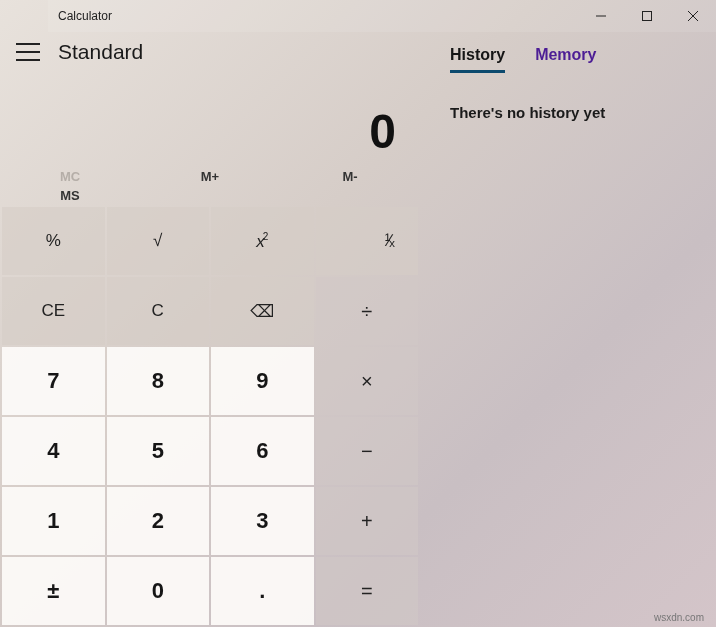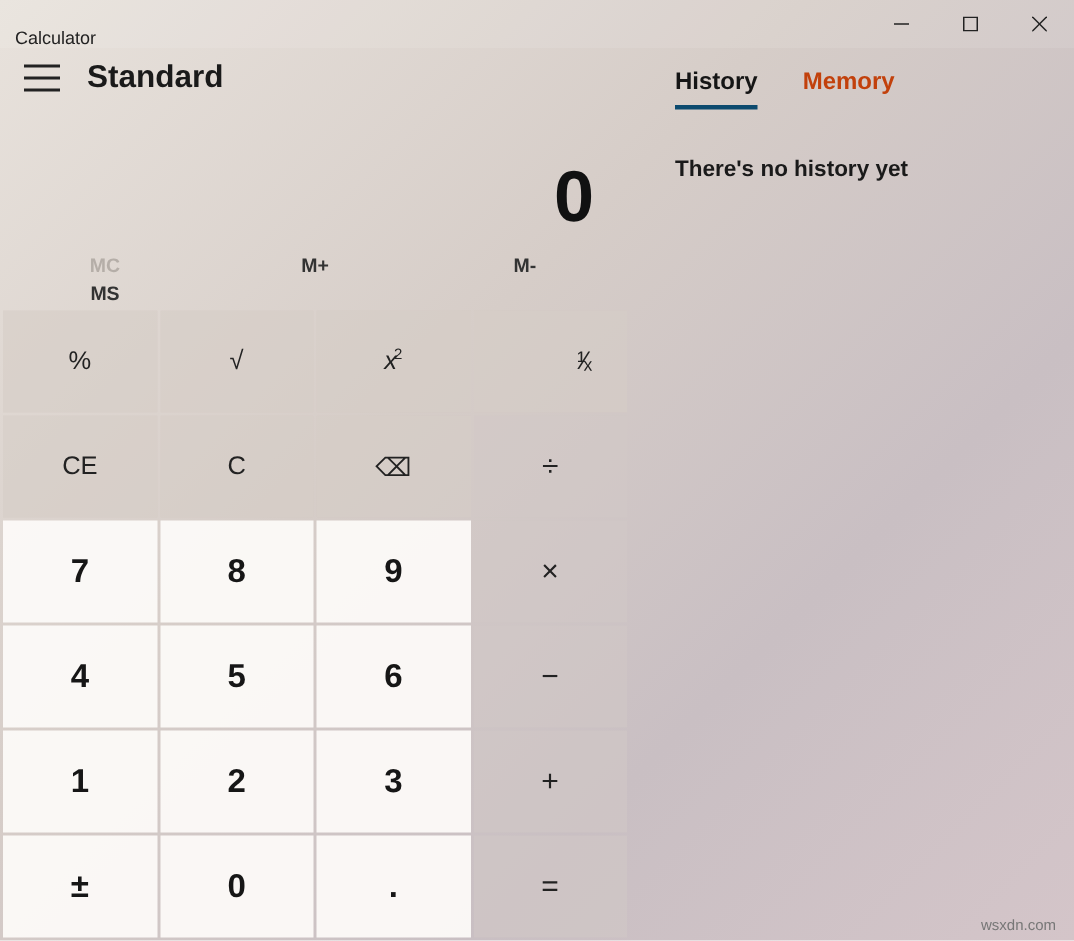--- a/index.html
+++ b/index.html
@@ -1,49 +1,49 @@
 <!DOCTYPE html>
 <html><head>
   <meta charset="utf-8">
   <style>
     * { margin: 0; padding: 0; box-sizing: border-box; font-family: 'Segoe UI', Arial, sans-serif; }
     body { width: 716px; height: 627px; background: linear-gradient(135deg, #e8e2dc 0%, #d6cdc8 40%, #c9bfc3 70%, #d4c5c9 100%); overflow: hidden; }
     
-    .titlebar { height: 32px; display: flex; align-items: flex-end; padding-left: 10px; background: rgba(255,255,255,0.1); }
+    .titlebar { height: 32px; display: flex; align-items: center; padding-left: 10px; background: rgba(255,255,255,0.1); margin-left: 48px; }
     .titlebar-text { font-size: 12px; color: #222; flex: 1; }
     .win-controls { display: flex; }
     .win-btn { width: 46px; height: 32px; display: flex; align-items: center; justify-content: center; cursor: pointer; }
     .win-btn svg { stroke: #222; fill: none; }
     
     .main { display: flex; height: calc(100% - 32px); }
     .calc-panel { width: 420px; display: flex; flex-direction: column; }
     .side-panel { flex: 1; padding: 14px 20px 0 20px; }
     
     .header { display: flex; align-items: center; padding: 8px 16px 12px 16px; gap: 18px; }
     .hamburger { width: 24px; height: 18px; display: flex; flex-direction: column; justify-content: space-between; cursor: pointer; }
     .hamburger span { height: 2px; background: #222; }
-    .mode-title { font-size: 21px; font-weight: 700; color: #1a1a1a; }
+    .mode-title { font-size: 21px; font-weight: 400; color: #1a1a1a; }
     
     .display-area { text-align: right; padding: 28px 24px 8px 16px; }
     .display-value { font-size: 48px; font-weight: 600; color: #111; }
     
     .memory-row { display: grid; grid-template-columns: repeat(3, 1fr); height: 38px; }
     .mem-btn { font-size: 13px; font-weight: 600; color: #333; display: flex; align-items: center; justify-content: center; cursor: pointer; }
     .mem-btn.disabled { color: #b5aea8; cursor: default; }
     
     .keypad { flex: 1; display: grid; grid-template-columns: repeat(4, 1fr); grid-template-rows: repeat(6, 1fr); gap: 2px; padding: 2px; }
     .key { display: flex; align-items: center; justify-content: center; font-size: 18px; cursor: pointer; background: rgba(214,205,198,0.6); color: #222; user-select: none; }
     .key.fn { font-size: 17px; }
     .key.op { background: rgba(210,200,198,0.55); font-size: 20px; }
     .key.num { background: rgba(252,250,248,0.95); font-size: 22px; font-weight: 600; color: #161616; }
     .key .sup { font-size: 10px; vertical-align: super; margin-left: -2px; }
     .key .frac { letter-spacing: -2px; margin-left: 44px; }
     
     .tabs { display: flex; gap: 30px; padding-left: 10px; }
-    .tab { font-size: 16px; font-weight: 600; color: #c2410c; padding-bottom: 6px; cursor: pointer; }
+    .tab { font-size: 16px; font-weight: 600; color: #4c1d95; padding-bottom: 6px; cursor: pointer; }
     .tab.active { color: #151515; border-bottom: 3px solid #0c4a6e; }
     .history-msg { margin-top: 31px; font-size: 15px; font-weight: 600; color: #1a1a1a; padding-left: 10px; }
     
     .watermark { position: absolute; bottom: 4px; right: 12px; font-size: 10px; color: #777; }
   </style>
 </head>
 <body>
 
 <div class="titlebar">
   <span class="titlebar-text">Calculator</span>

